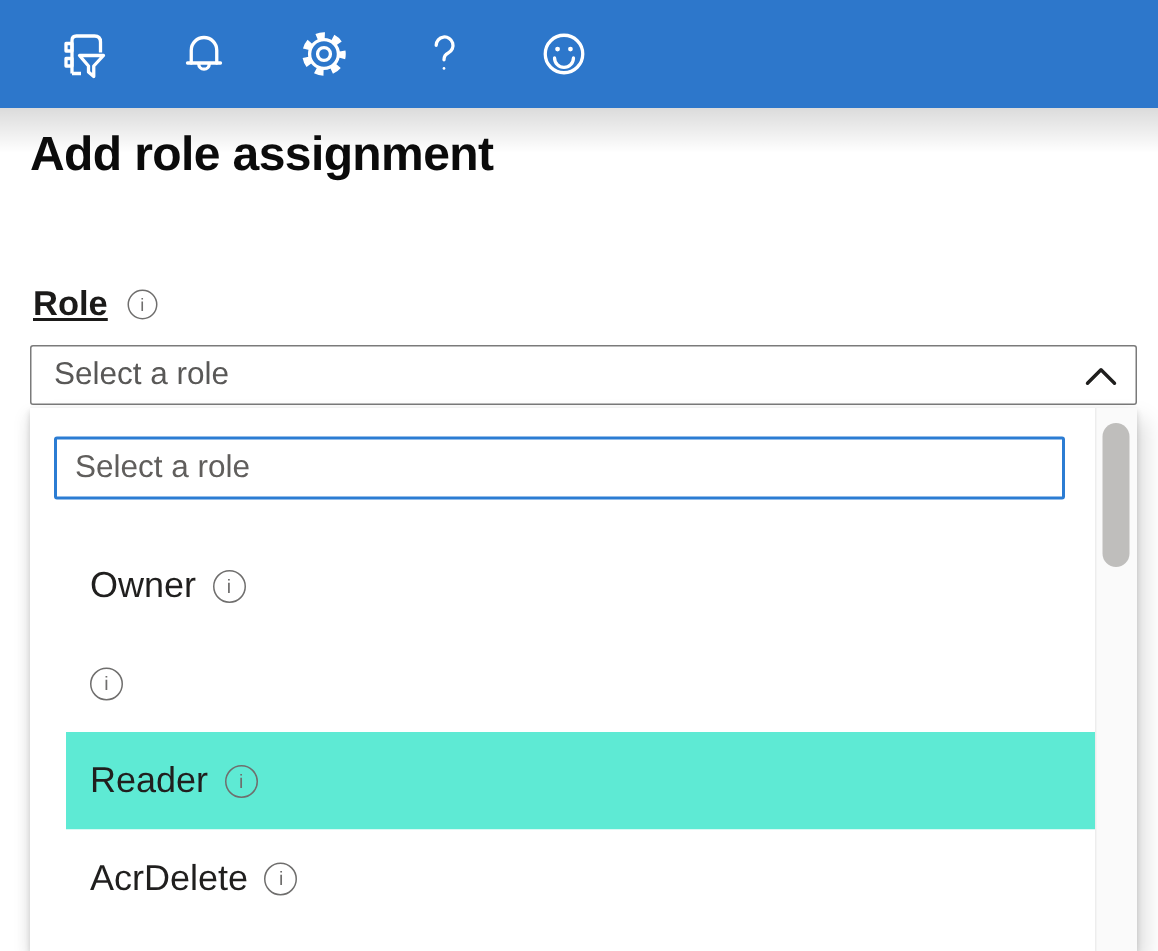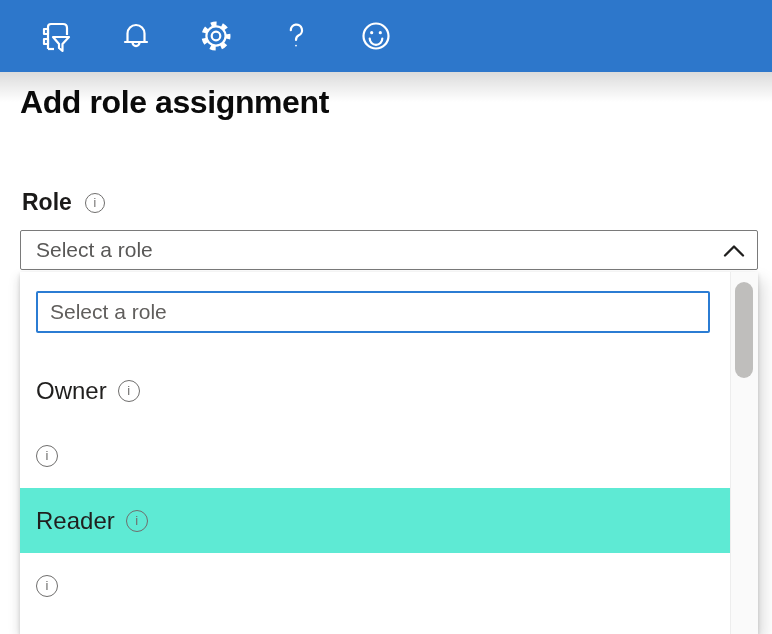--- a/index.html
+++ b/index.html
@@ -31,21 +31,21 @@
   .page-title {
     position:absolute; left:20px; top:84px;
     font-size:32px; font-weight:700; color:#0b0b0b; letter-spacing:-0.4px;
   }
 
   
   .role-label-row {
     position:absolute; left:22px; top:189px;
     display:flex; align-items:center; gap:13px;
   }
-  .role-label { font-size:23px; font-weight:700; color:#1b1a19; }
+  .role-label { font-size:23px; font-weight:700; color:#1b1a19;text-decoration:underline; }
   .info-icon {
     display:inline-flex; align-items:center; justify-content:center;
     border:1.5px solid #6f6e6d; border-radius:50%;
     color:#6f6e6d; flex:none; cursor:default;
   }
   .info-icon.sm { width:20px; height:20px; font-size:12px; }
   .info-icon.md { width:22px; height:22px; font-size:13px; }
 
   
   .role-select {
@@ -72,21 +72,21 @@
 
   .scrollbar-track {
     position:absolute; left:710px; top:0; width:28px; height:362px;
     background:#fafafa; border-left:1px solid #ededed;
   }
   .scrollbar-thumb {
     position:absolute; left:4px; top:10px; width:18px; height:96px;
     background:#bfbebc; border-radius:9px; cursor:grab;
   }
 
-  .options-list { position:absolute; left:0; top:86px; width:710px; }
+  .options-list { position:absolute; left:0; top:86px; width:710px;padding-left:24px; }
   .option {
     height:65px; display:flex; align-items:center; gap:11px;
     padding-left:16px; cursor:pointer; background:#fff;
   }
   .option.highlighted { background:#5eead4; }
   .option-label { font-size:24px; color:#201f1e; }
 </style>
 </head>
 <body>
 
@@ -167,20 +167,21 @@
     <span class="info-icon md">i</span>
   </div>
         <div class="option">
     <span class="info-icon md">i</span>
   </div>
         <div class="option highlighted">
     <span class="option-label">Reader</span>
     <span class="info-icon md">i</span>
   </div>
         <div class="option">
+    <span class="option-label">AcrDelete</span>
     <span class="info-icon md">i</span>
   </div>
       </div>
     <div class="scrollbar-track">
       <div class="scrollbar-thumb"></div>
     </div>
   </div>
 
 </div>
 

